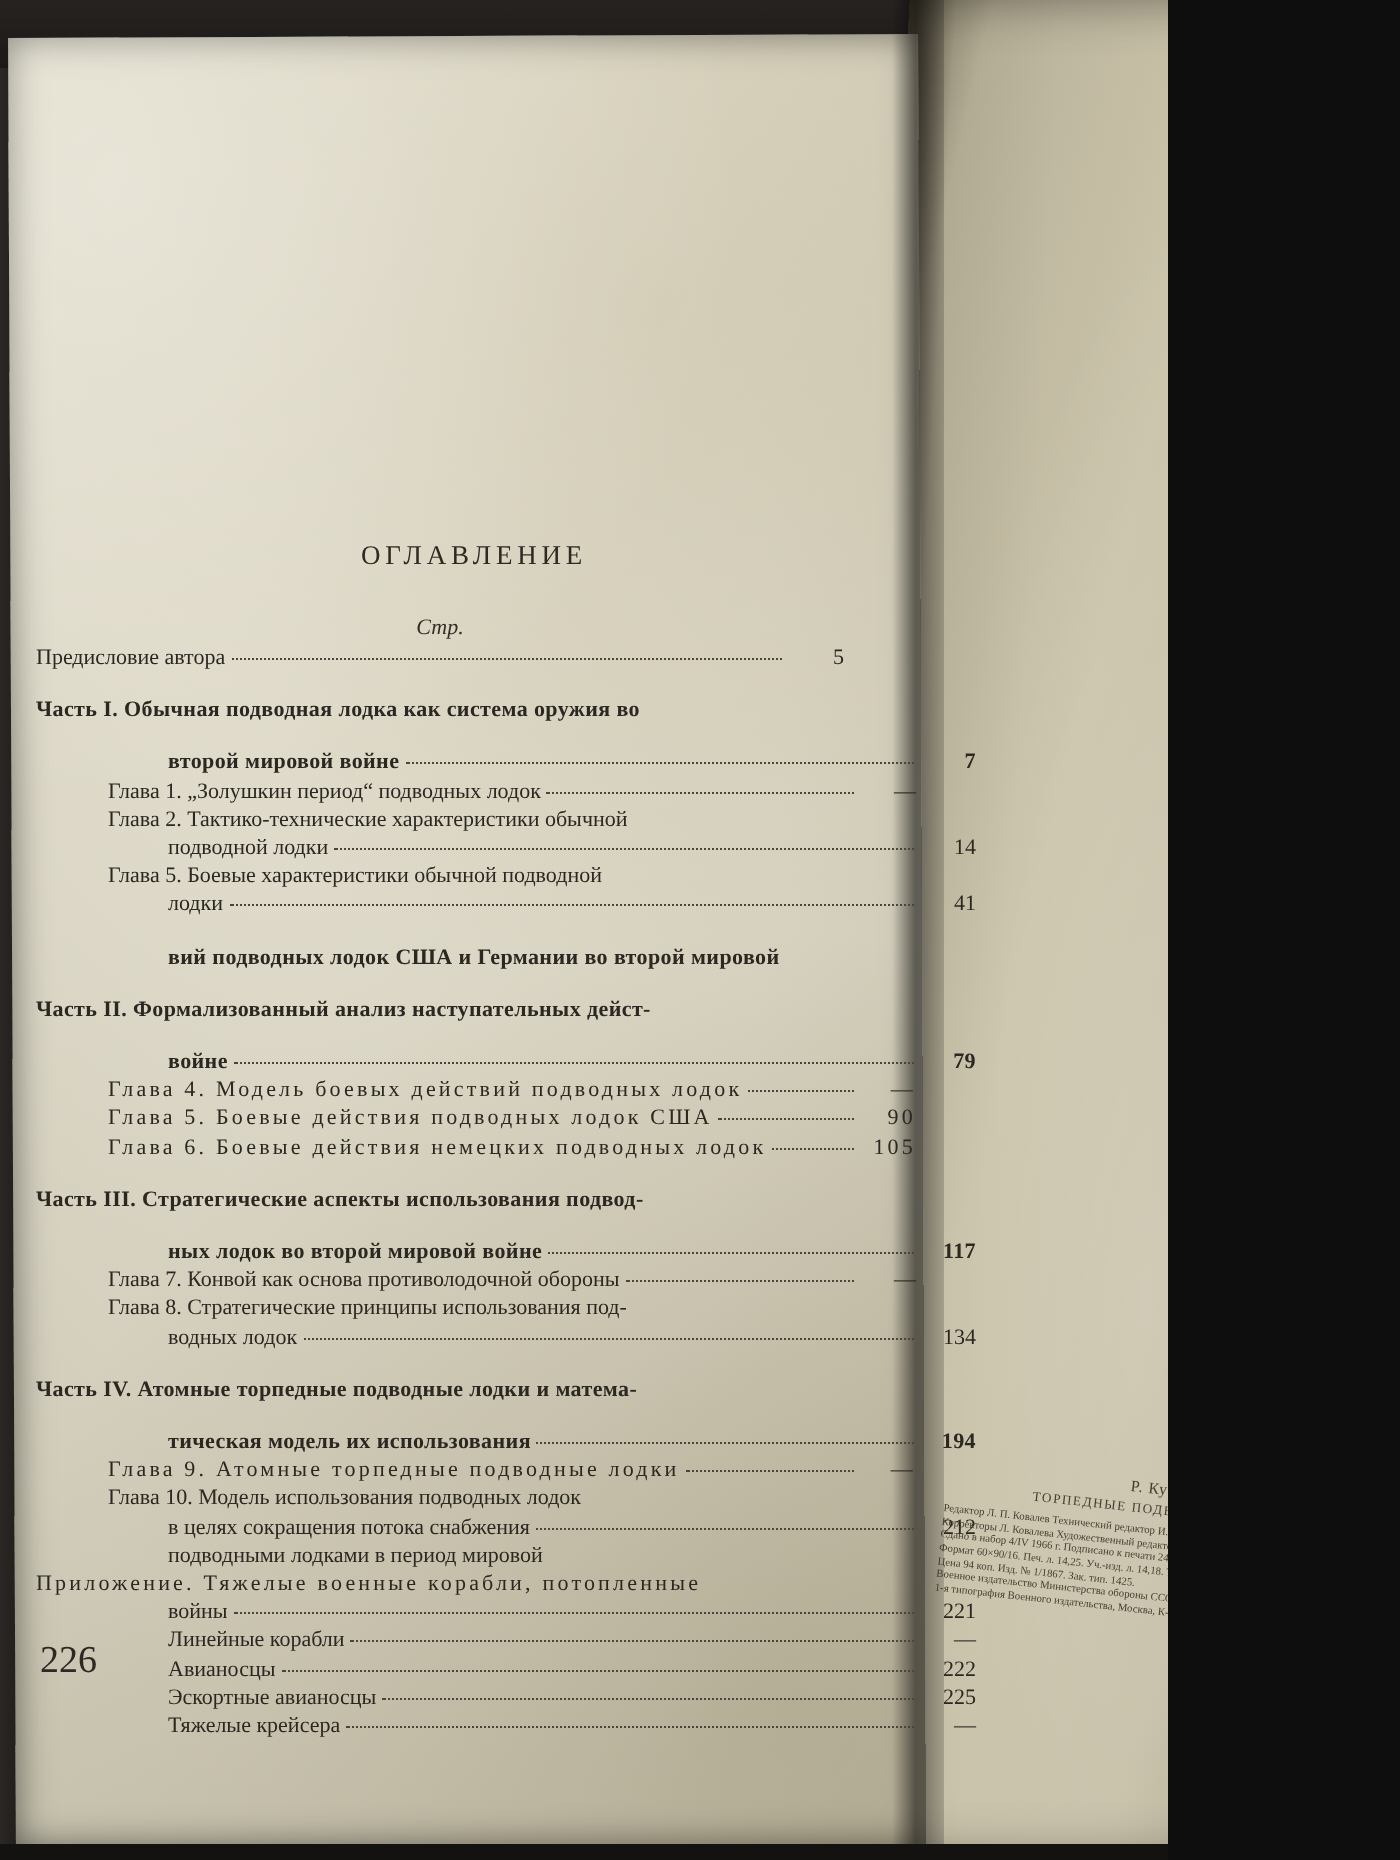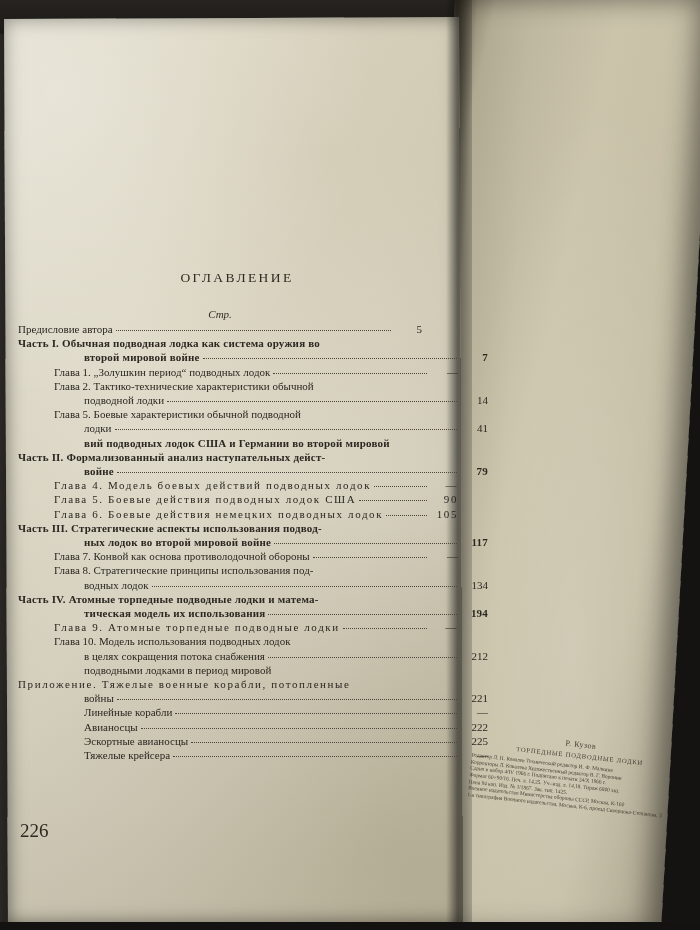--- a/index.html
+++ b/index.html
@@ -2,21 +2,21 @@
 <html><head>
 <meta charset="utf-8">
 <style>
   html, body {
     margin: 0;
     padding: 0;
     background: #0e0e0e;
   }
   #page {
     position: relative;
-    width: 700px;
+    width: 584px;
     height: 930px;
     overflow: hidden;
     background: #eab308;
     font-family: "Liberation Serif", serif;
     text-decoration: underline;
   }
   
   .bg-dark {
     position: absolute;
     inset: 0;
@@ -140,20 +140,21 @@
   }
   .row .pg {
     flex: 0 0 28px;
     text-align: right;
     white-space: nowrap;
   }
   .row.nolead .lead { border-bottom: none; }
   .part {
     font-weight: bold;
     letter-spacing: 0.2px;
+    margin-top: 12px;
   }
   .lvl-chapter { padding-left: 36px; }
   .lvl-cont { padding-left: 66px; justify-content: flex-end; }
   .lvl-sub { padding-left: 66px; }
   .sp-wide { letter-spacing: 1.6px; }
 
   .folio {
     position: absolute;
     left: 20px;
     top: 820px;

